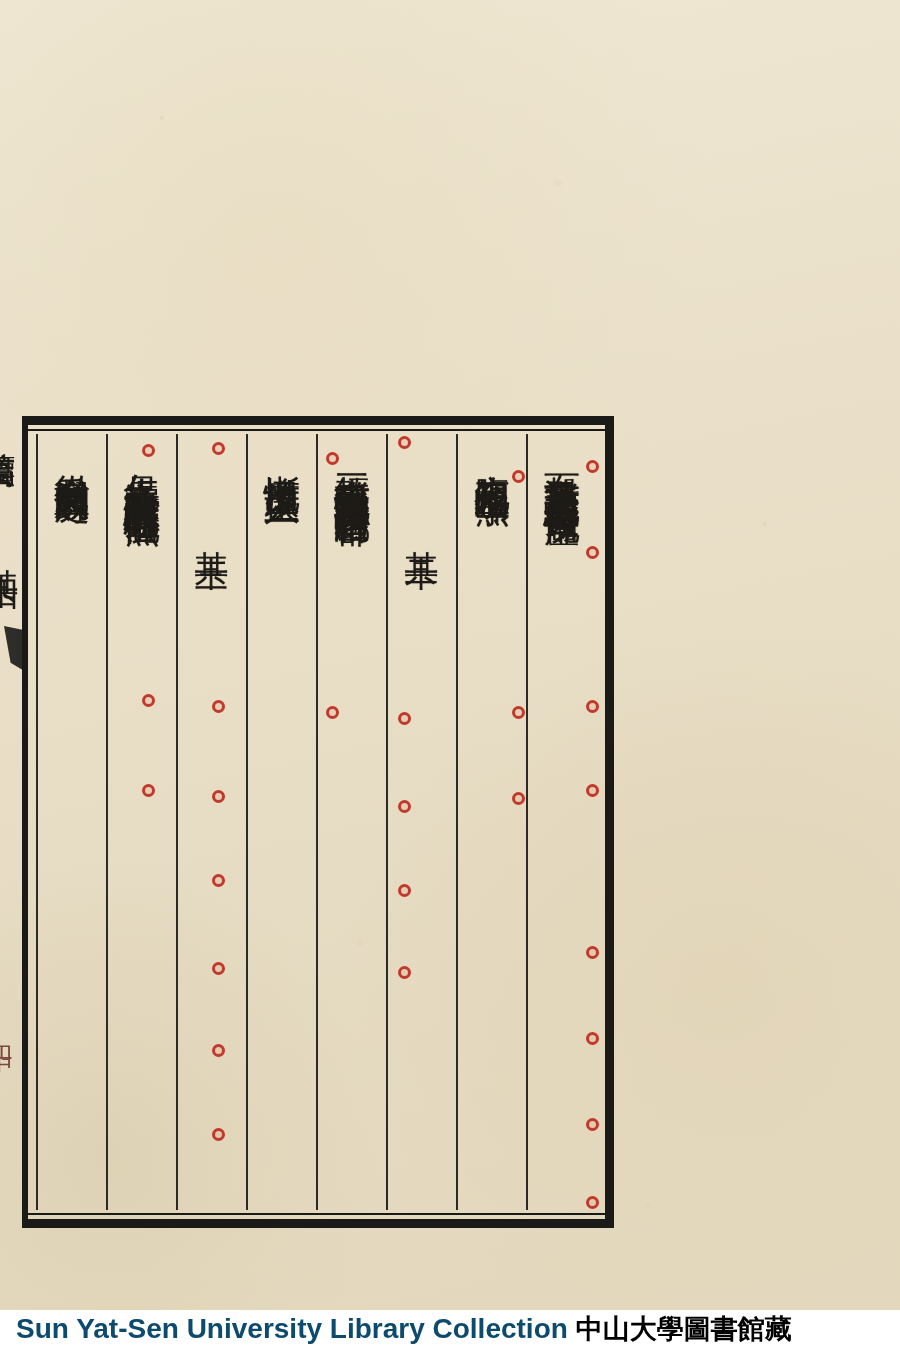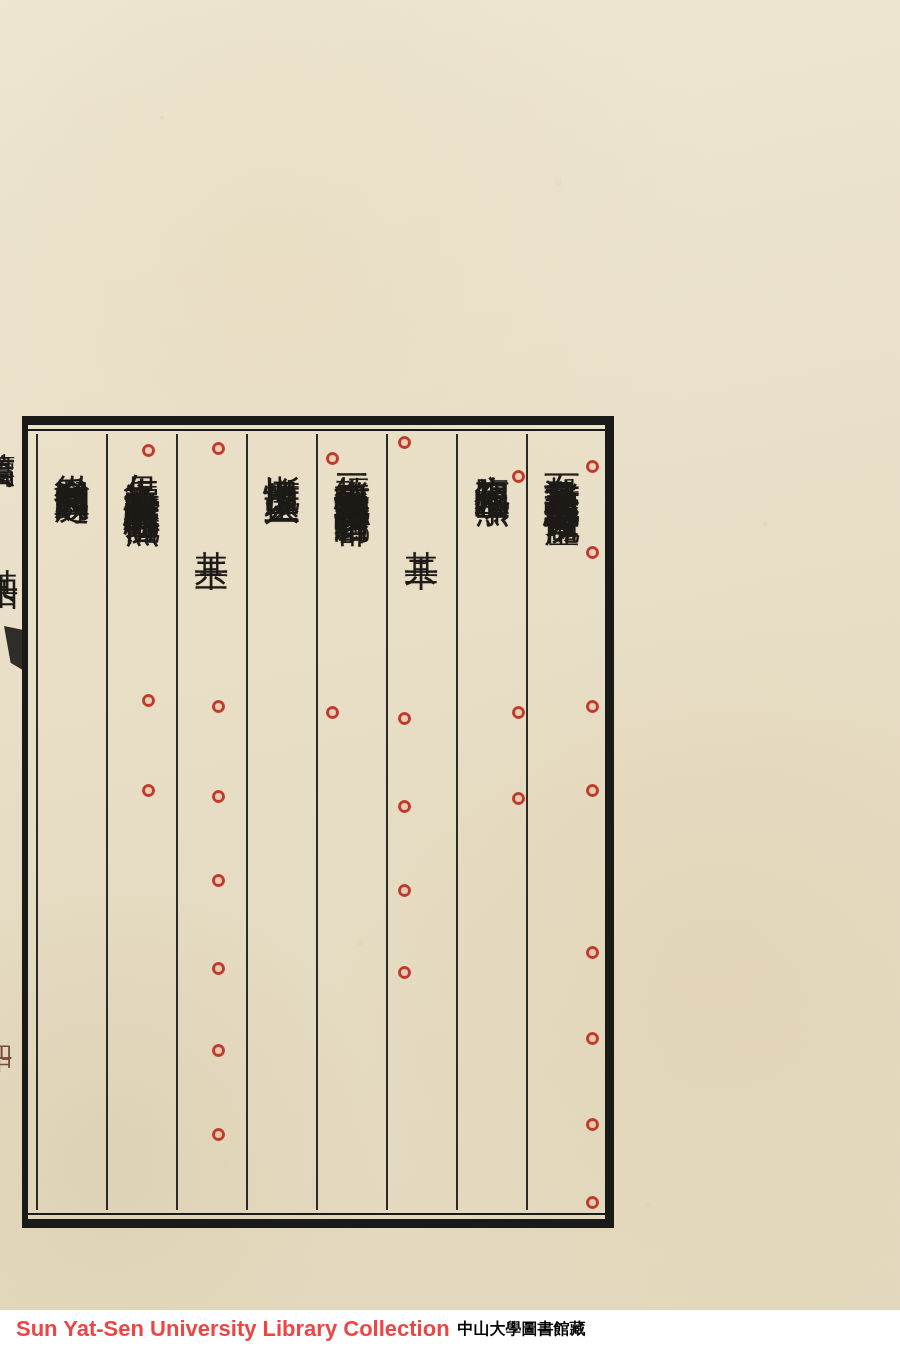--- a/index.html
+++ b/index.html
@@ -46,30 +46,30 @@
     left: 0;
     top: 1310px;
     width: 900px;
     height: 38px;
     background: #ffffff;
     display: flex;
     align-items: center;
   }
   #footer .credit {
     font-family: "Liberation Sans", sans-serif;
-    font-size: 22px;
+    font-size: 28px;
     font-weight: bold;
-    color: #ef4444;
+    color: #0c4a6e;
     padding-left: 16px;
     letter-spacing: 0px;
     white-space: nowrap;
   }
   #footer .credit-cn {
     font-family: "DejaVu Sans", sans-serif;
-    font-size: 16px;
+    font-size: 27px;
     font-weight: bold;
     color: #000000;
     padding-left: 8px;
     white-space: nowrap;
   }
 
   
   
   #block {
     position: absolute;

